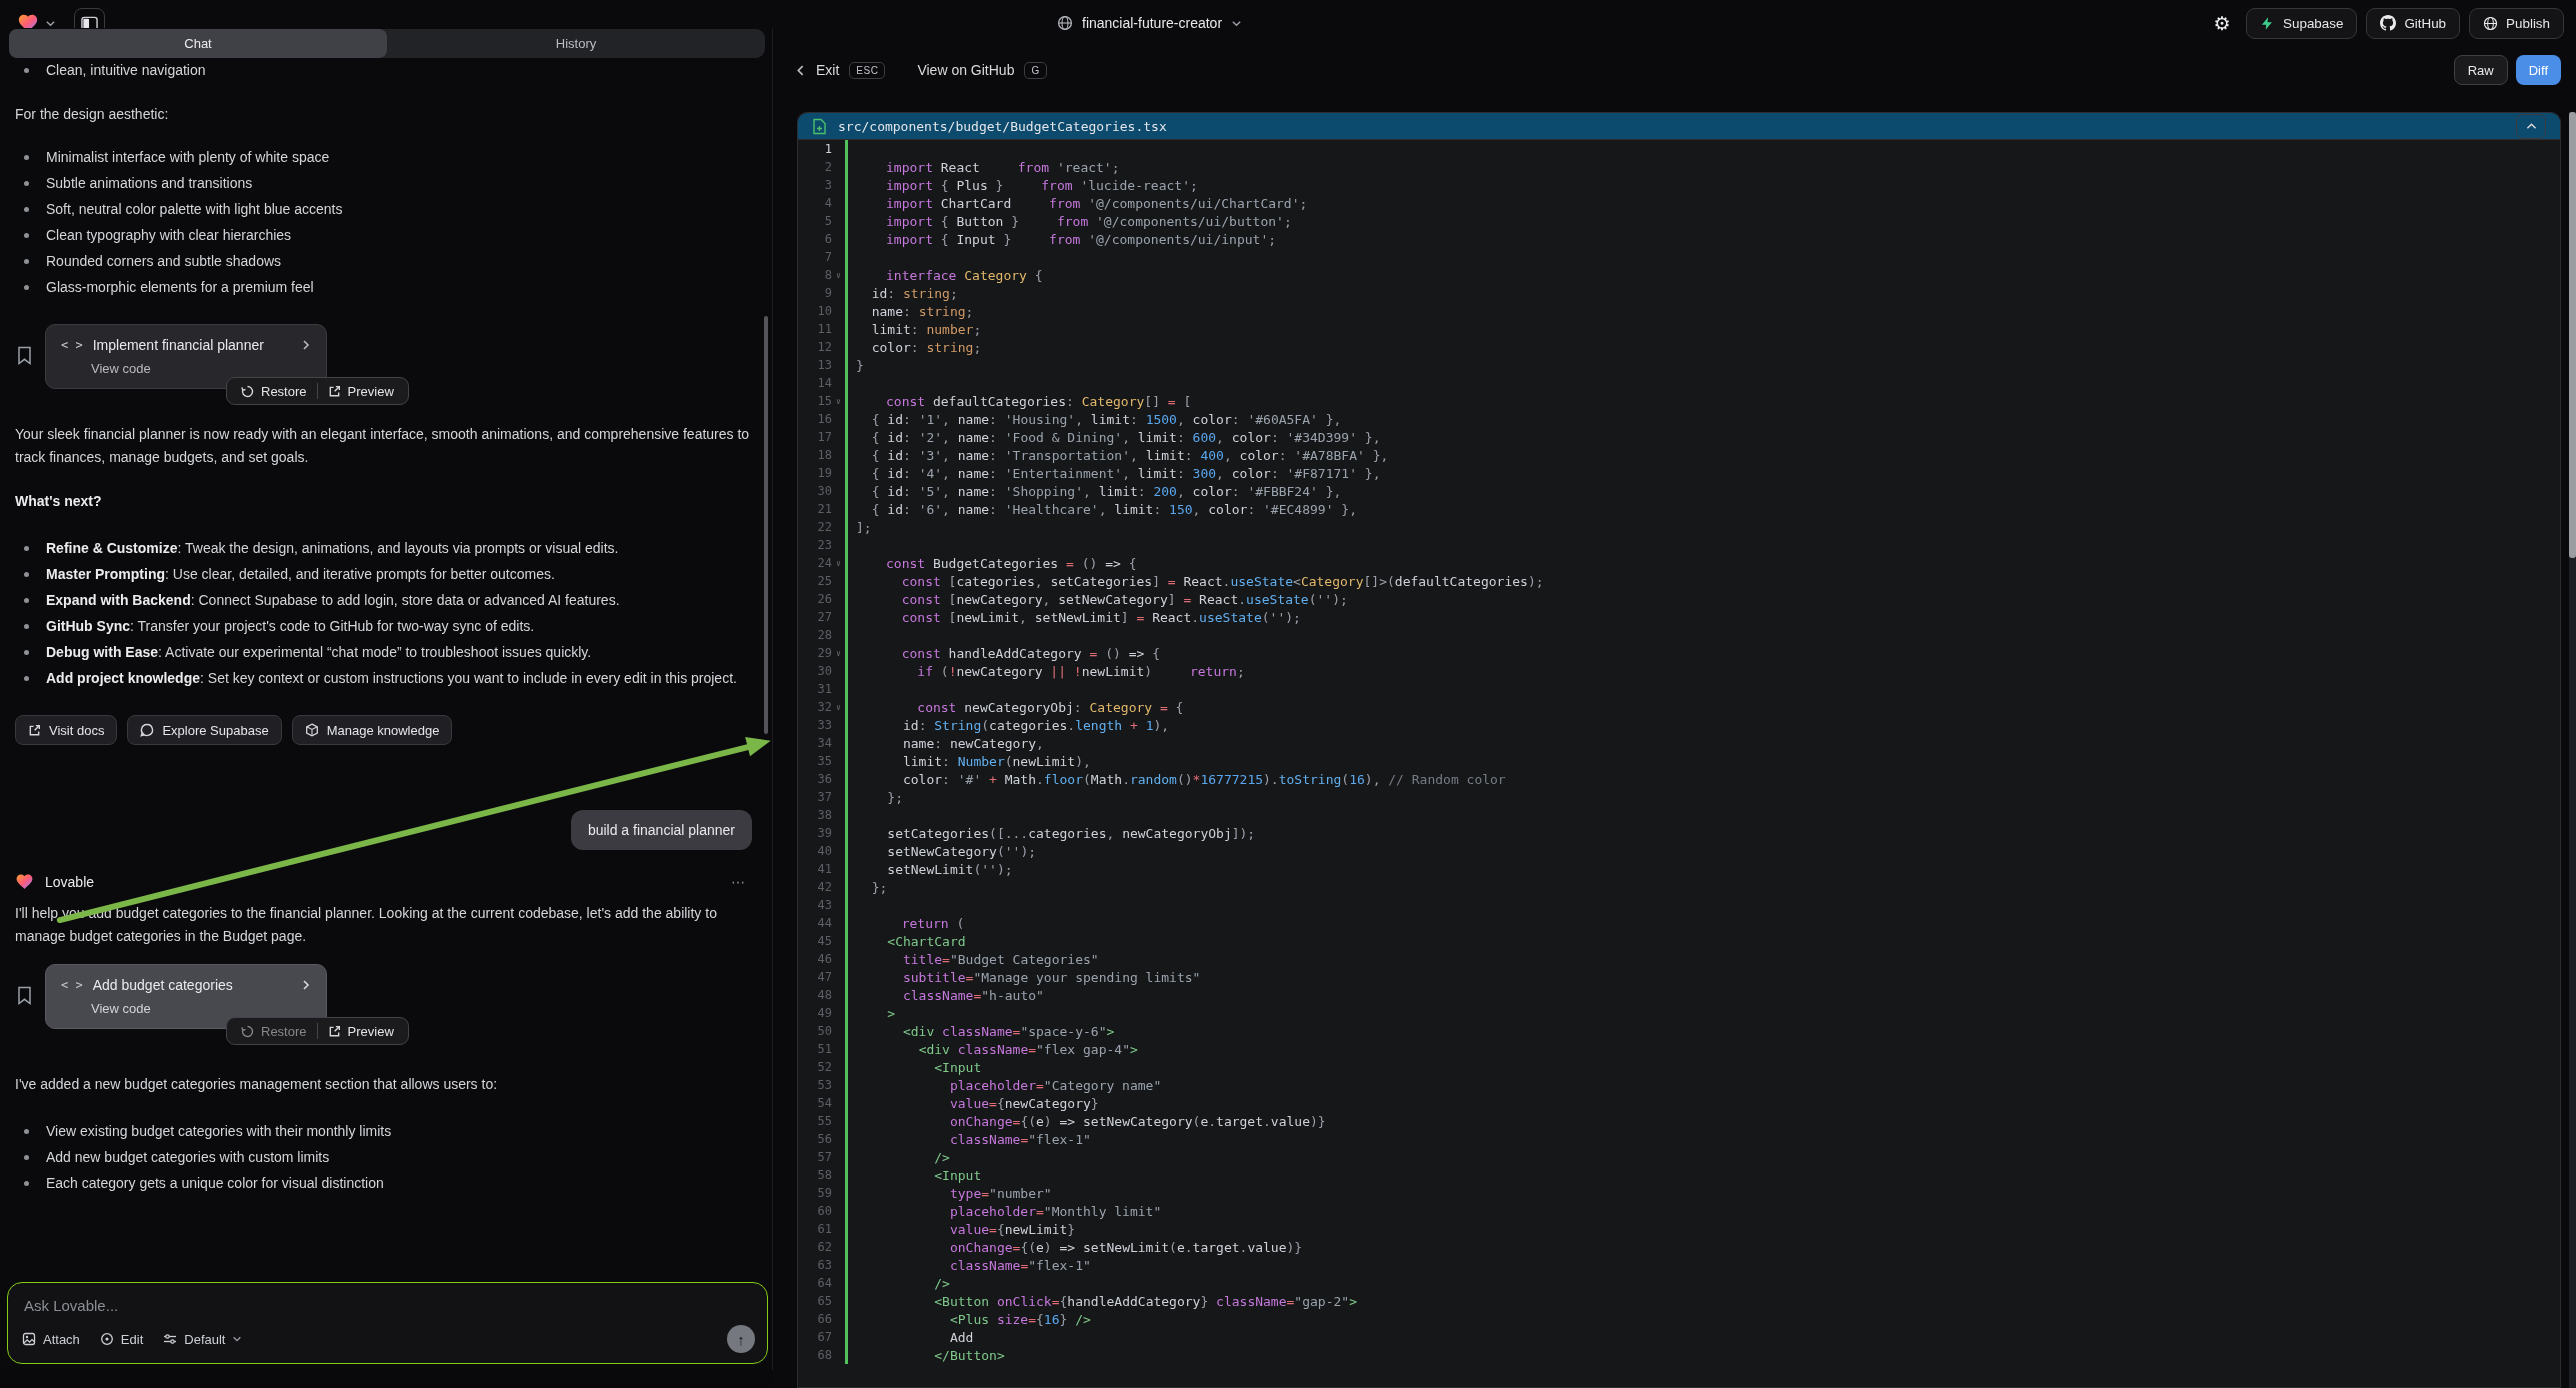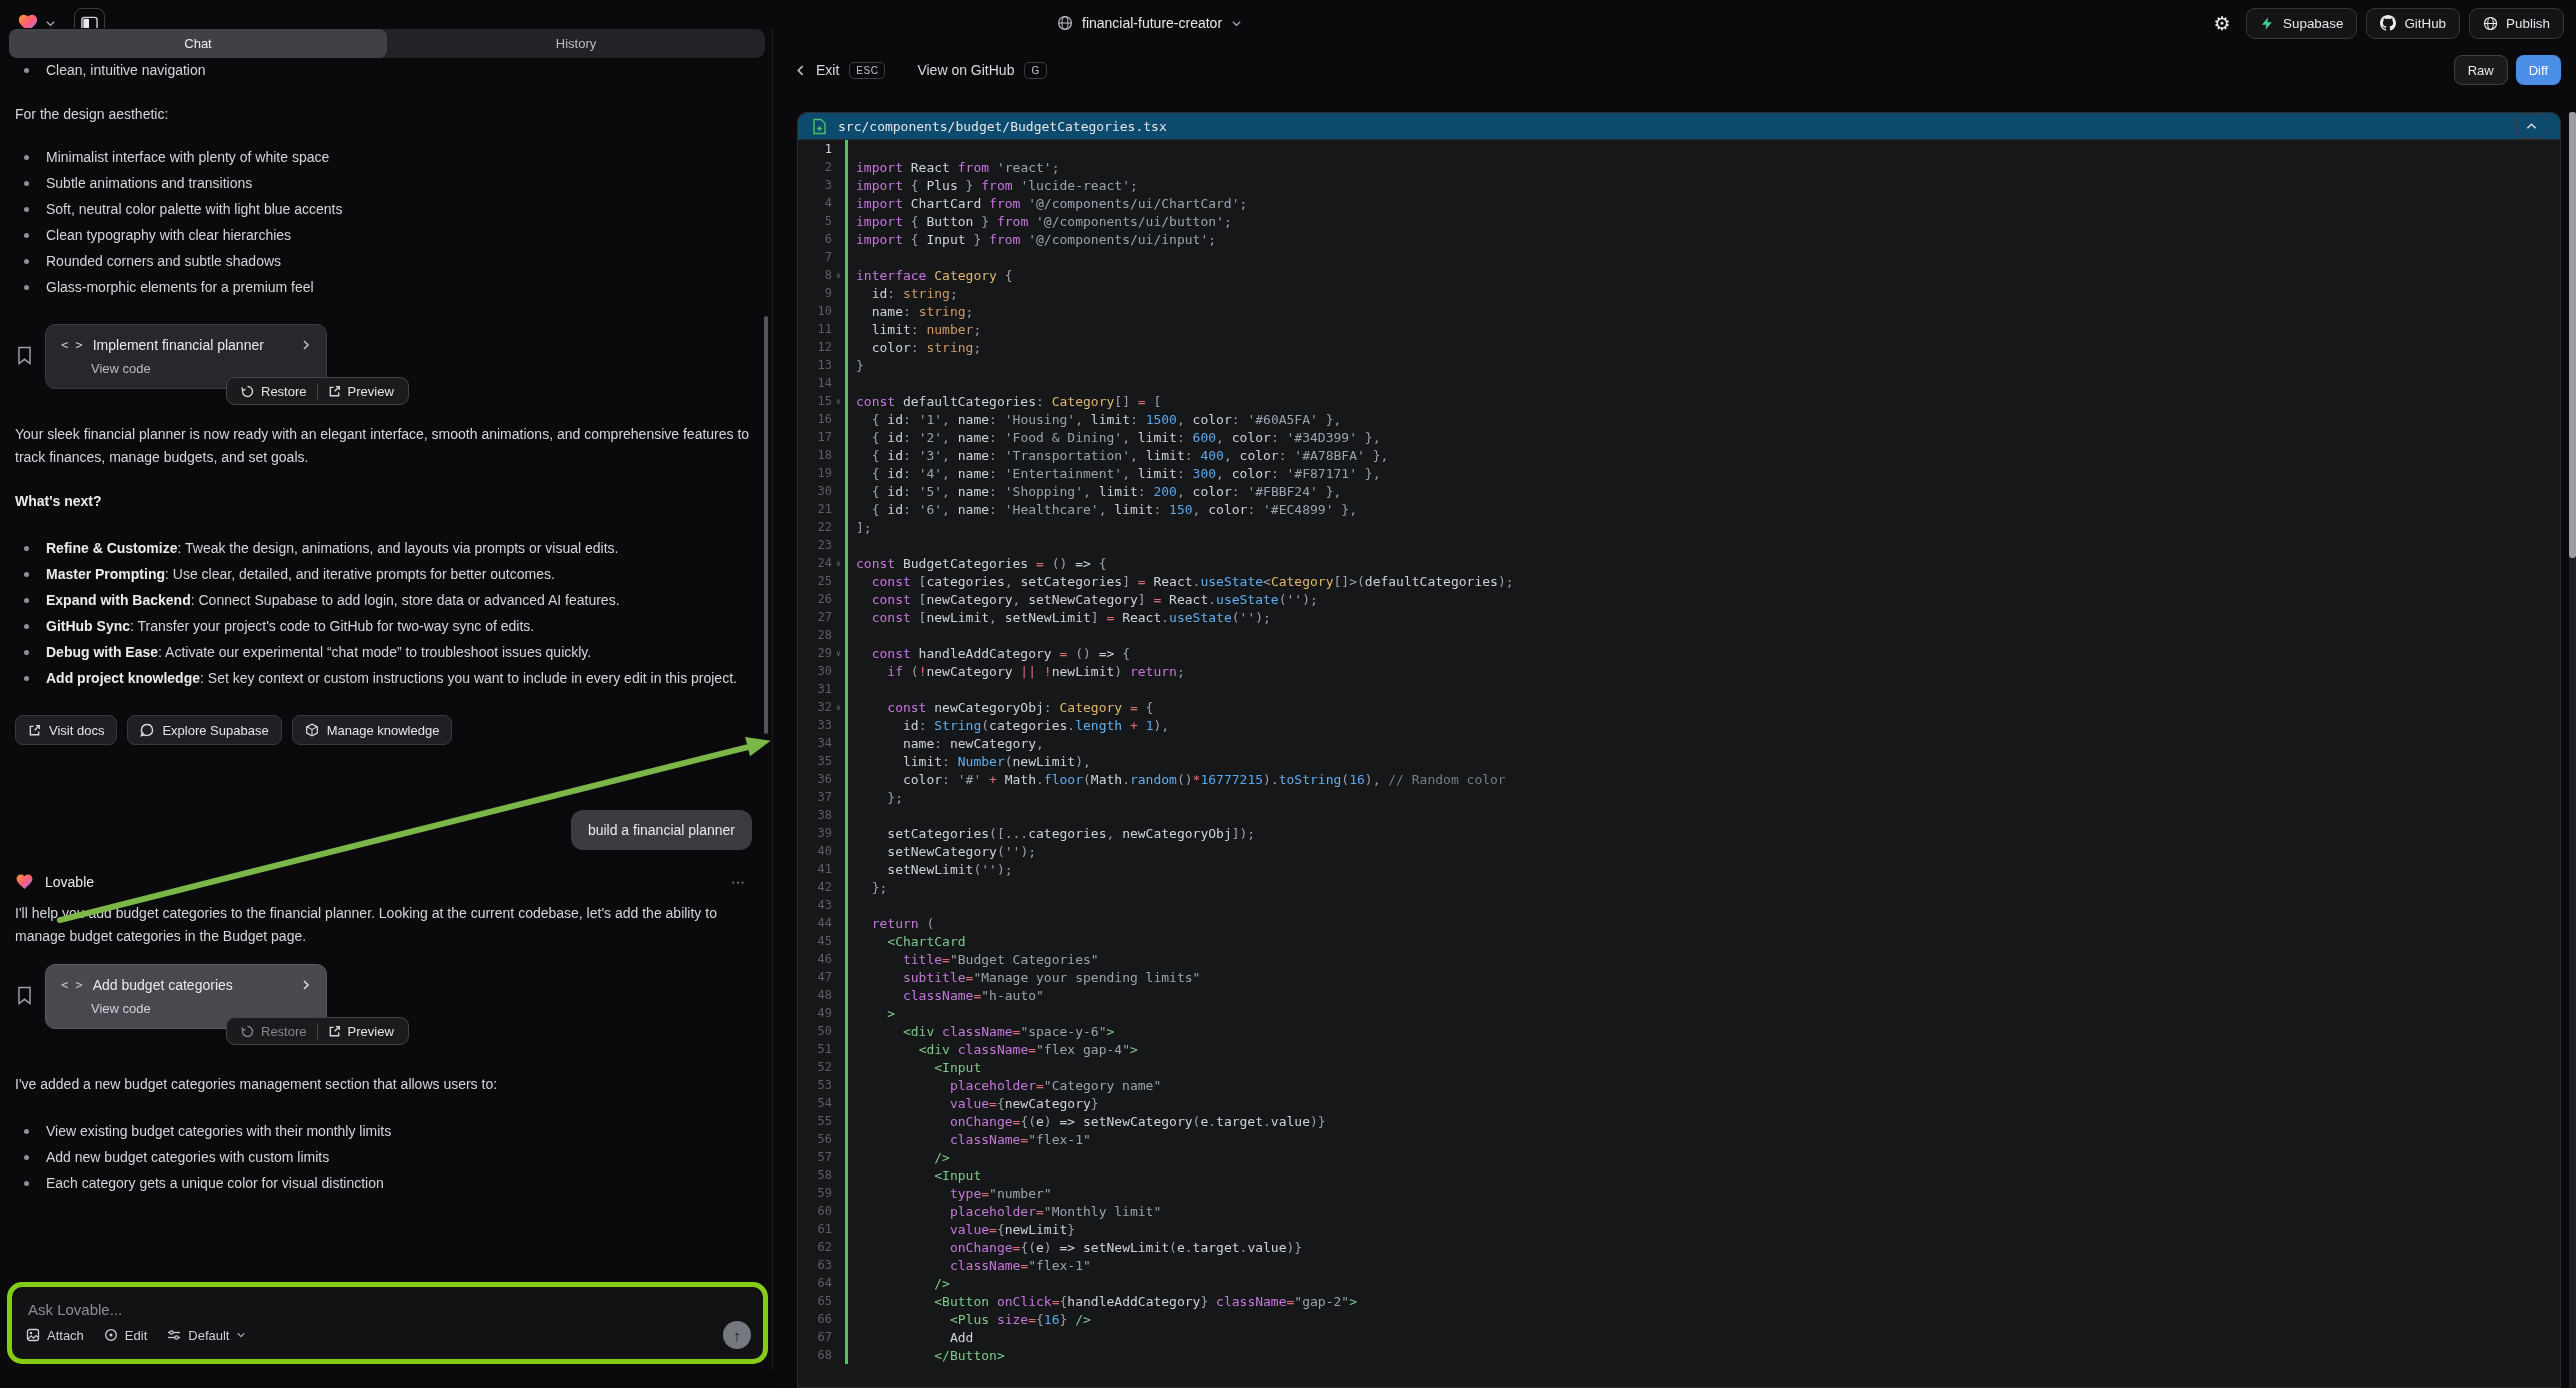--- a/index.html
+++ b/index.html
@@ -55,21 +55,21 @@
     border:1px solid #38383d; border-radius:8px; font-size:13px; color:#e5e6e9; cursor:pointer; }
   .chip { background:#3b3b41; border-radius:12px; padding:12px 17px; color:#e9e9ec; font-size:14px;
     width:fit-content; align-self:flex-end;margin-top:40px; }
   .chip-row { display:flex; justify-content:flex-end; margin-right:5px; }
   .lov-head { display:flex; align-items:center; gap:11px; margin-top:22px; color:#ececef; font-size:14px; }
   .lov-head .more { margin-left:auto; color:#8b8e94; letter-spacing:2px; font-size:14px; margin-right:10px; }
   #chat-scrollbar { position:absolute; left:764px; top:288px; width:4px; height:418px; background:#54545a; border-radius:2px; }
 
   
   #ask-box { position:absolute; left:7px; right:4px; bottom:6px; height:82px; background:#121215;
-    border:5px solid #84cc16; border-radius:15px; padding:14px 16px 10px 16px; }
+    border:1px solid #84cc16; border-radius:15px; padding:14px 16px 10px 16px; }
   #ask-input { width:70%; background:transparent; border:none; outline:none; color:#e8e9ec; font-size:15px;
     font-family:"Liberation Sans", sans-serif; resize:none; height:24px; }
   #ask-input::placeholder { color:#8b8e94; }
   .ask-row { position:absolute; left:14px; right:12px; bottom:10px; display:flex; align-items:center; gap:20px;
     color:#cdd0d5; font-size:13px; }
   .ask-item { display:flex; align-items:center; gap:7px; cursor:pointer; }
   #send-btn { margin-left:auto; width:28px; height:28px; border-radius:50%; background:#75787e; color:#1b1b1e;
     display:flex; align-items:center; justify-content:center; font-size:15px; font-weight:bold; cursor:pointer; }
 
   
@@ -90,21 +90,21 @@
   #pathbar .fpath { font-family:"DejaVu Sans Mono", monospace; font-size:13px; color:#e4e6ea; }
   #collapse-btn { margin-left:auto; width:30px; height:25px; border:1px solid #3b3c41; border-radius:7px;
     display:flex; align-items:center; justify-content:center; cursor:pointer; }
   #code-body { font-family:"DejaVu Sans Mono", monospace; font-size:13px; }
   .cl { display:flex; align-items:center; height:18px; }
   .ln { width:34px; text-align:right; color:#5c5f66; flex:none; font-size:12px; }
   .ln.hl { color:#cfd3da; }
   .fold { width:13px; text-align:center; color:#6a6e76; font-size:8px; flex:none; }
   .gbar { width:3px; align-self:stretch; background:#53c15c; flex:none; margin-right:8px; }
   .ct { white-space:pre; color:#ced2d9; }
-  .tk-k { color:#c678dd; } .tk-s { color:#9aa3ad; } .tk-t { color:#e2b86b; } .tk-t2 { color:#d19a66; }
+  .tk-k { color:#c678dd;margin-left:30px; } .tk-s { color:#9aa3ad; } .tk-t { color:#e2b86b; } .tk-t2 { color:#d19a66; }
   .tk-n { color:#5aa7ee; } .tk-f { color:#61afef; } .tk-g { color:#7fc98b; } .tk-a { color:#c678dd; }
   .tk-o { color:#e06c75; } .tk-c { color:#767c85; } .tk-p { color:#ced2d9; } .tk-u { color:#9ba0a9; }
   #win-track { position:absolute; right:0; top:66px; width:7px; bottom:0; background:#1e1f23; }
   #win-thumb { position:absolute; right:0; top:0; width:7px; height:446px; background:#9b9da1; border-radius:3px; }
 
   #arrow-overlay { position:absolute; left:0; top:0; width:2576px; height:1388px; pointer-events:none; z-index:50; }
 </style>
 </head>
 <body>
 

